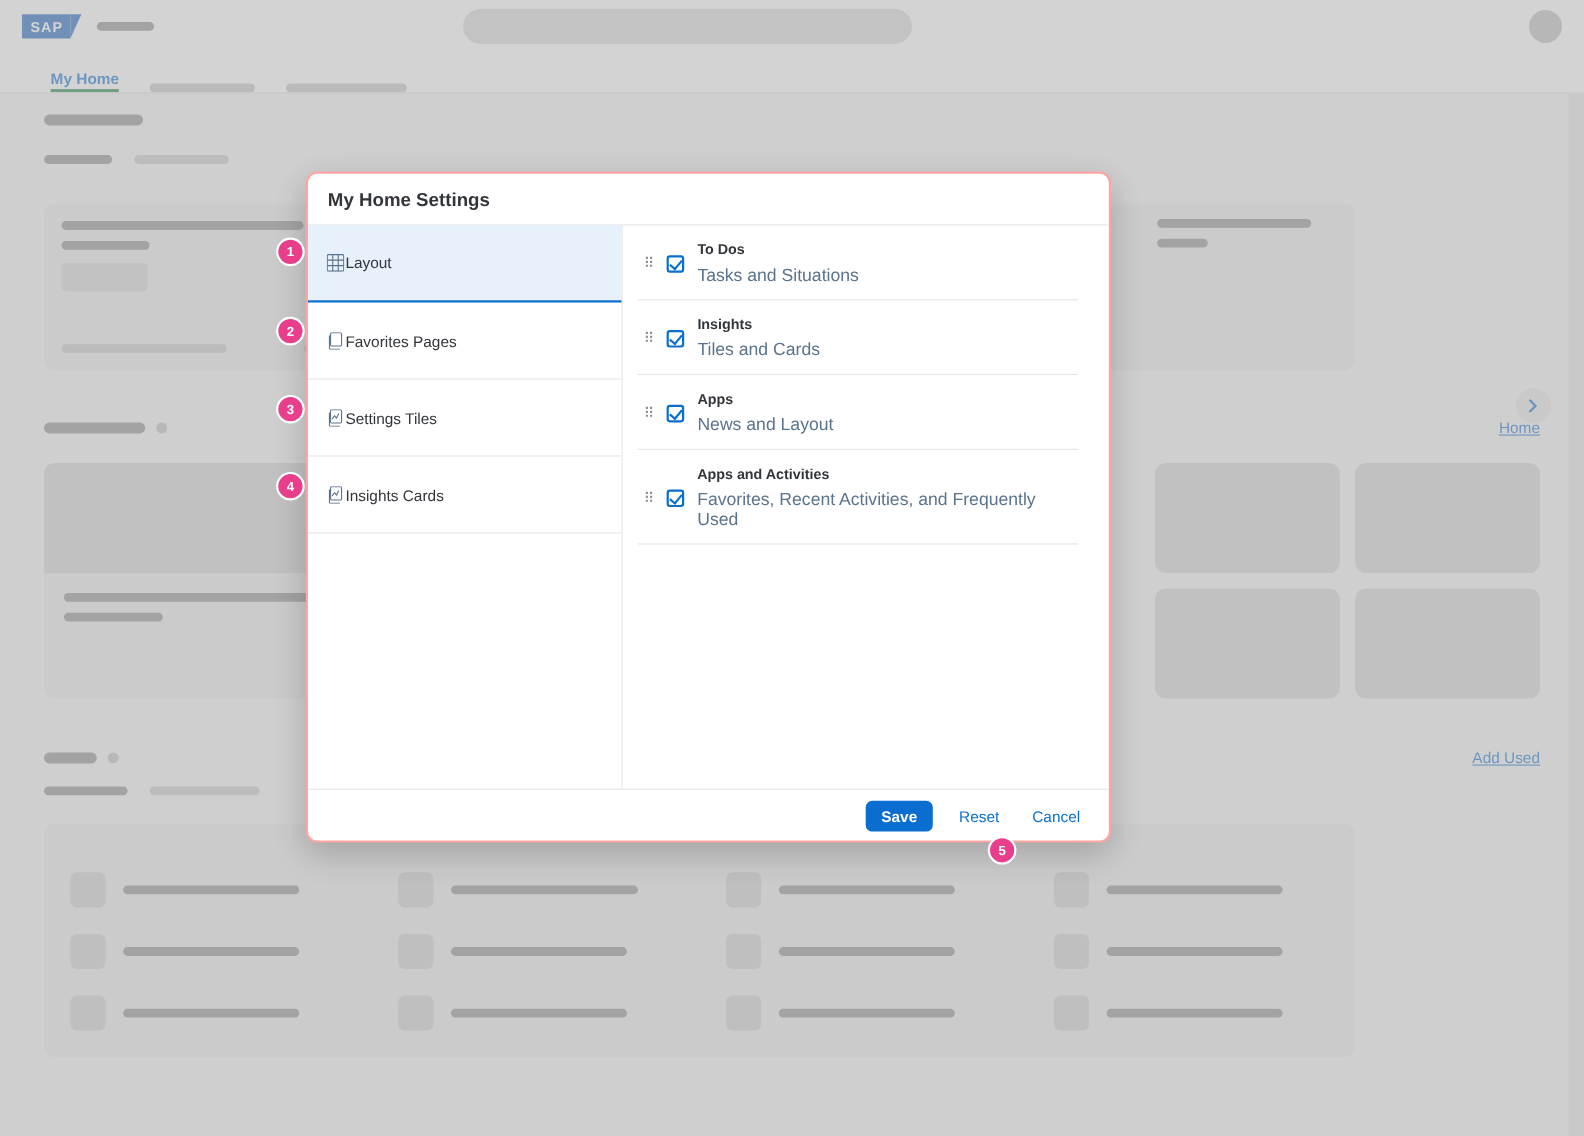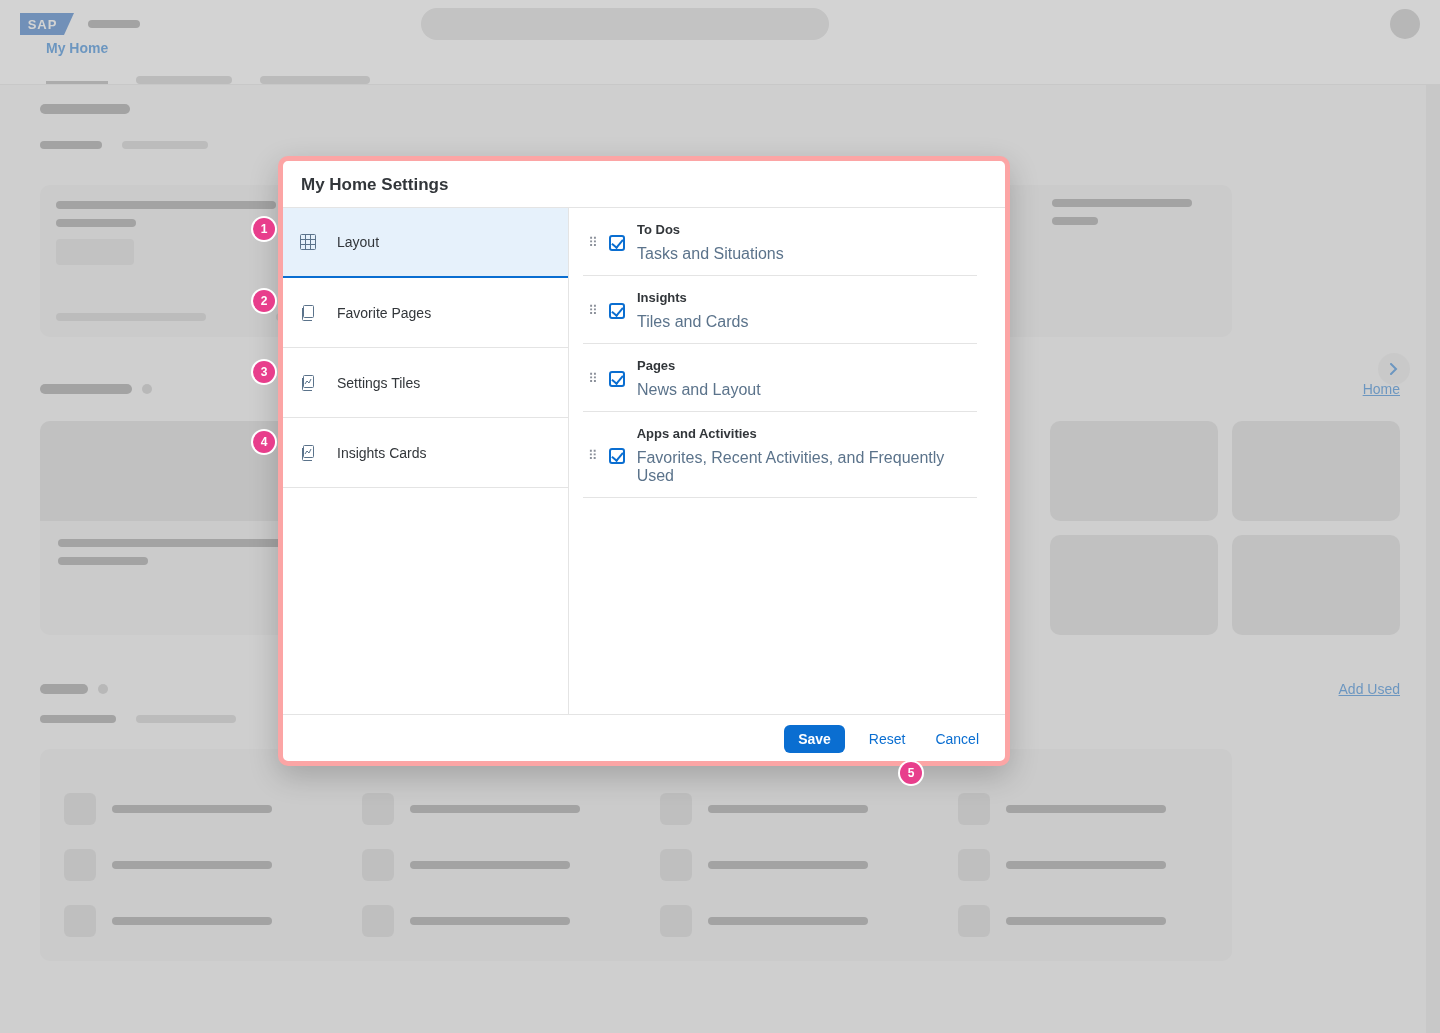--- a/index.html
+++ b/index.html
@@ -11,21 +11,21 @@
   .logo::after { content:""; position:absolute; right:-10px; top:0; border-top:22px solid #1661be; border-right:10px solid transparent; }
   .logo-text{ letter-spacing:1px; padding-left:1px;}
   .ph { background:#c8c8c8; border-radius:4px; }
   .ph-dark { background:#8c8c8c; border-radius:4px; }
   .search-ph { width:408px; height:32px; background:#d8d8d8; border-radius:16px; margin:0 auto; }
   .avatar { width:30px; height:30px; border-radius:50%; background:#bcbcbc; margin-left:auto; }
 
   
   .nav { height:36px; display:flex; align-items:flex-end; gap:28px; padding:0 46px 0 46px; }
   .nav-tab { font-size:14px; color:#aaa; padding-bottom:10px; font-weight:600;}
-  .nav-tab.active { color:#0a6ed1; border-bottom:3px solid #a3a3a3; padding-bottom:25px; font-weight:700;}
+  .nav-tab.active { color:#0a6ed1; border-bottom:3px solid #15803d; padding-bottom:2px; font-weight:700;}
   .nav-ph { height:8px; border-radius:4px; background:#c5c5c5; }
 
   
   .page-body { background:#f5f5f5; border-top:1px solid #e4e4e4; height:calc(1033px - 84px); padding:0 40px 0 40px; overflow:hidden; position:relative;}
   .right-scroll{ position:absolute; top:0; right:0; width:14px; height:100%; background:#e5e5e5;}
   .sectitle-row{ display:flex; align-items:center; height:36px; margin-top:6px;}
   .sub-nav { display:flex; gap:20px; margin-top:14px; }
   .card { background:#ebebeb; border-radius:10px; }
   .c-big{ padding:16px; }
   .chevron-right-btn{ position:absolute; width:32px; height:32px; border-radius:50%; background:#e8e8e8; color:#0a6ed1; display:flex; align-items:center; justify-content:center; right:30px; top:268px; font-size:14px; }
@@ -36,25 +36,25 @@
   .thumbs{ display:grid; grid-template-columns:168px 168px; grid-template-rows:100px 100px; gap:14px; margin-left:auto;}
   .thumb{ background:#d4d4d4; border-radius:10px;}
   .applist { display:grid; grid-template-columns:repeat(4,1fr); gap:24px 48px; margin-top:20px; }
   .app-row{ display:flex; align-items:center; gap:16px; }
   .app-icon{ width:32px; height:32px; background:#d0d0d0; border-radius:6px;}
 
   
   .scrim{ position:absolute; inset:0; background:rgba(180,180,180,0.58); }
 
   
-  .dialog{ position:absolute; top:156px; left:278px; width:732px; height:610px; background:#fff; border:5px solid #fca5a5; border-radius:10px; box-shadow:0 10px 30px rgba(0,0,0,0.2); display:flex; flex-direction:column; overflow:hidden;}
+  .dialog{ position:absolute; top:156px; left:278px; width:732px; height:610px; background:#fff; border:2px solid #fca5a5; border-radius:10px; box-shadow:0 10px 30px rgba(0,0,0,0.2); display:flex; flex-direction:column; overflow:hidden;}
   .dialog-header{ padding:14px 18px 12px 18px; font-size:17px; font-weight:700; color:#32363a; border-bottom:1px solid #e4e4e4;}
   .dialog-body{ display:flex; flex:1; min-height:0;}
   .dlg-left{ width:286px; border-right:1px solid #e4e4e4; }
-  .dlg-left-item{ height:70px; display:flex; align-items:center; gap:20px; padding:0 16px; border-bottom:1px solid #e4e4e4; color:#32363a; font-size:14px; }
+  .dlg-left-item{ height:70px; display:flex; align-items:center; padding:0 16px; border-bottom:1px solid #e4e4e4; color:#32363a; font-size:14px; }
   .dlg-left-item.active{ background:#e6f1fb; border-bottom:2px solid #0a6ed1;}
   .dlg-icon{ width:18px; height:18px; color:#5b738b; display:flex; align-items:center; justify-content:center;}
   .dlg-right{ flex:1; padding:0 14px;}
   .layout-row{ display:flex; align-items:center; gap:12px; padding:14px 4px 12px 4px; border-bottom:1px solid #e4e4e4; margin:0 14px 0 0;}
   .drag-handle{ color:#8a8f99; font-size:13px; cursor:grab; letter-spacing:-2px; line-height:6px; width:10px; text-align:center;}
   .check{ width:16px; height:16px; border:2px solid #0a6ed1; border-radius:3px; position:relative; flex-shrink:0;}
   .check::after{ content:""; position:absolute; left:3px; top:0px; width:5px; height:9px; border-right:2px solid #0a6ed1; border-bottom:2px solid #0a6ed1; transform:rotate(40deg);}
   .lr-title{ font-size:13px; font-weight:700; color:#32363a; }
   .lr-desc{ font-size:16px; color:#5b738b; margin-top:8px;}
   .dialog-footer{ border-top:1px solid #e4e4e4; display:flex; align-items:center; justify-content:flex-end; gap:18px; padding:10px 20px 8px; }
@@ -220,21 +220,21 @@
         </span>
         <span>Layout</span>
       </div>
       <div class="dlg-left-item">
         <span class="dlg-icon">
           <svg width="16" height="16" viewBox="0 0 16 16">
               <rect x="3.5" y="0.5" width="10" height="12" rx="1" stroke="#5b738b" fill="none"></rect>
               <path d="M2.5 3 V14.5 a1 1 0 0 0 1 1 H12" stroke="#5b738b" fill="none"></path>
             </svg>
         </span>
-        <span>Favorite Pages</span>
+        <span>Favorites Pages</span>
       </div>
       <div class="dlg-left-item">
         <span class="dlg-icon">
           <svg width="16" height="16" viewBox="0 0 16 16">
               <rect x="3.5" y="0.5" width="10" height="12" rx="1" stroke="#5b738b" fill="none"></rect>
               <path d="M5 9 l2-3 2 2 2-4" stroke="#5b738b" fill="none"></path>
               <path d="M2.5 3 V14.5 a1 1 0 0 0 1 1 H12" stroke="#5b738b" fill="none"></path>
             </svg>
         </span>
         <span>Settings Tiles</span>
@@ -264,21 +264,21 @@
         <span class="check"></span>
         <div>
           <div class="lr-title">Insights</div>
           <div class="lr-desc">Tiles and Cards</div>
         </div>
       </div>
       <div class="layout-row">
         <span class="drag-handle">⠿</span>
         <span class="check"></span>
         <div>
-          <div class="lr-title">Pages</div>
+          <div class="lr-title">Apps</div>
           <div class="lr-desc">News and Layout</div>
         </div>
       </div>
       <div class="layout-row">
         <span class="drag-handle">⠿</span>
         <span class="check"></span>
         <div>
           <div class="lr-title">Apps and Activities</div>
           <div class="lr-desc">Favorites, Recent Activities, and Frequently Used</div>
         </div>

